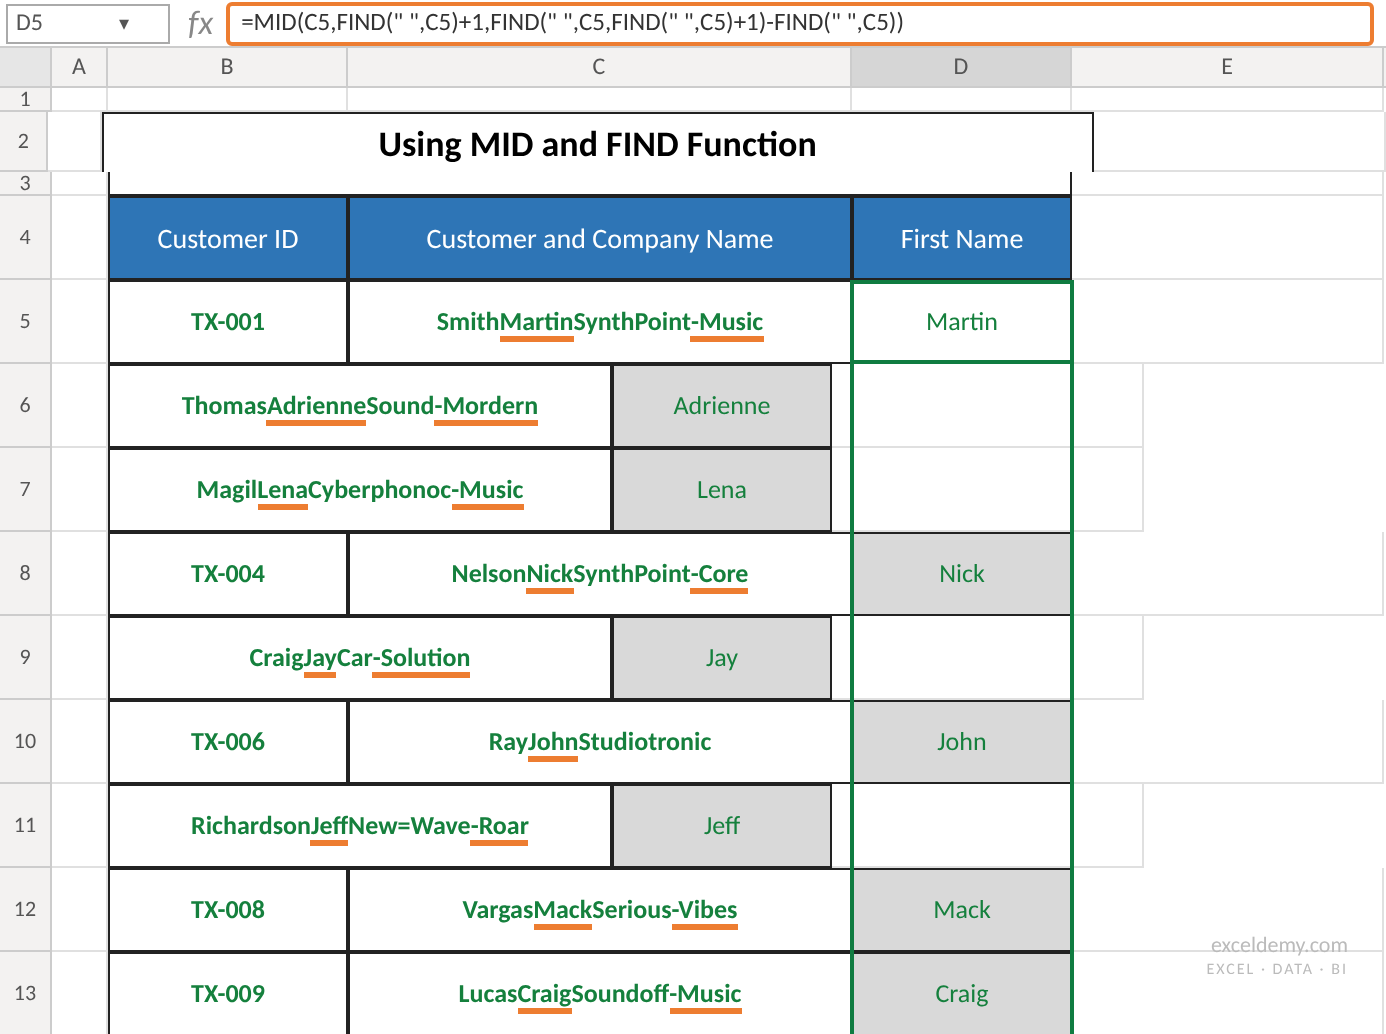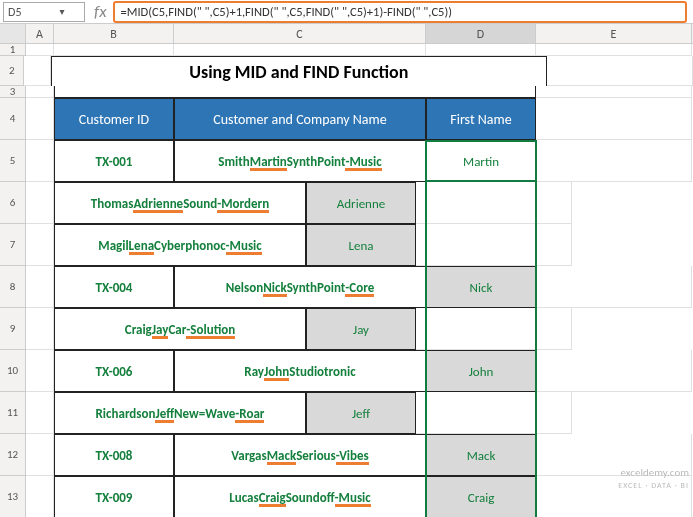--- a/index.html
+++ b/index.html
@@ -23,21 +23,21 @@
 .rh{width:26px;background:#f3f2f1;border-right:1px solid #ccc;border-bottom:1px solid #ccc;text-align:center;font-size:11px;color:#555;display:flex;align-items:center;justify-content:center}
 .cell{border-right:1px solid #e0e0e0;border-bottom:1px solid #e0e0e0;display:flex;align-items:center;justify-content:center;font-size:13px;font-weight:bold;position:relative;background:#fff}
 .title{background:#fff;font-size:18px;font-weight:bold;border:1.5px solid #222;border-bottom:none}
 .title2{border:1.5px solid #222;border-top:none}
 .thcell{background:#2e75b6;color:#fff;font-weight:normal;border:1.5px solid #222;font-size:14px}
 .tdcell{border:1.5px solid #222;font-size:13px;font-weight:bold;color:#15803d}
 .fn{background:#d9d9d9}
 .ul{position:relative}
 .ul::after{content:"";position:absolute;bottom:-2px;left:0;right:0;height:2.5px;background:#ed7d31}
 .selring{position:absolute;border:2px solid #107c41;pointer-events:none}
-.watermark{position:absolute;right:4px;bottom:26px;font-size:11px;color:#bbb;text-align:right;line-height:12px}
+.watermark{position:absolute;right:19px;bottom:26px;font-size:11px;color:#bbb;text-align:right;line-height:12px}
 </style>
 </head>
 <body>
 
 <div class="bar">
   <div class="namebox">
     <span>D5</span>
     <span class="dd">▾</span>
   </div>
   <span class="fxlabel">fx</span>

